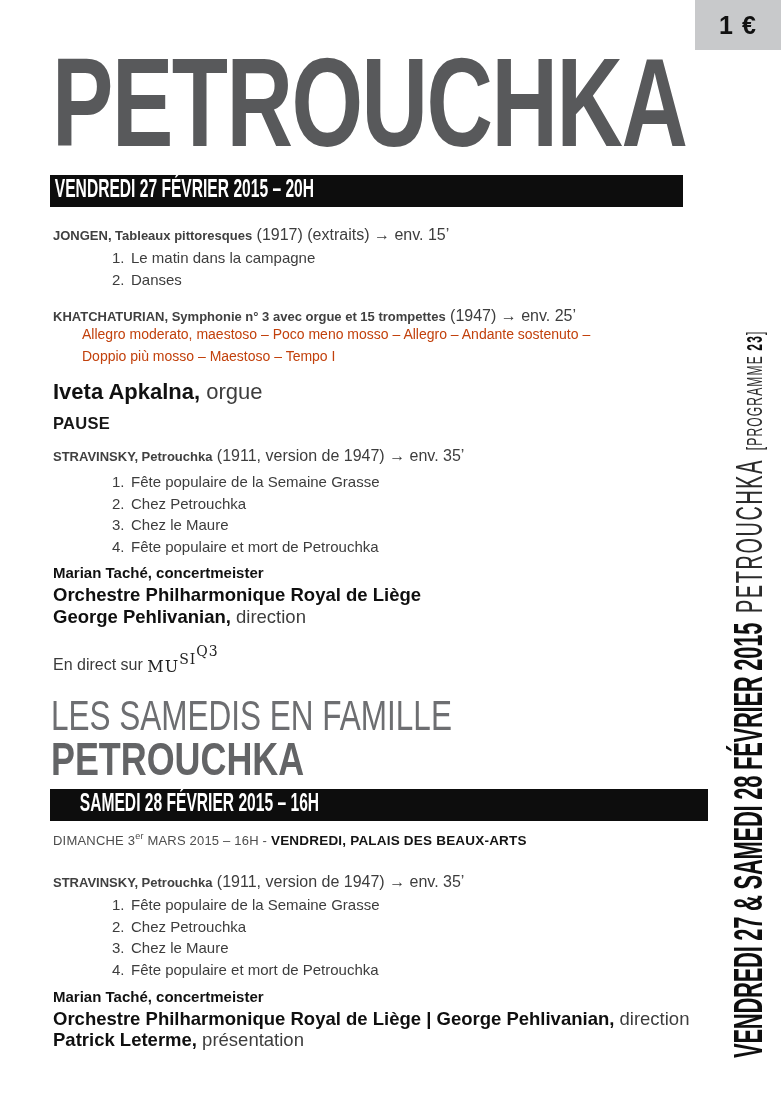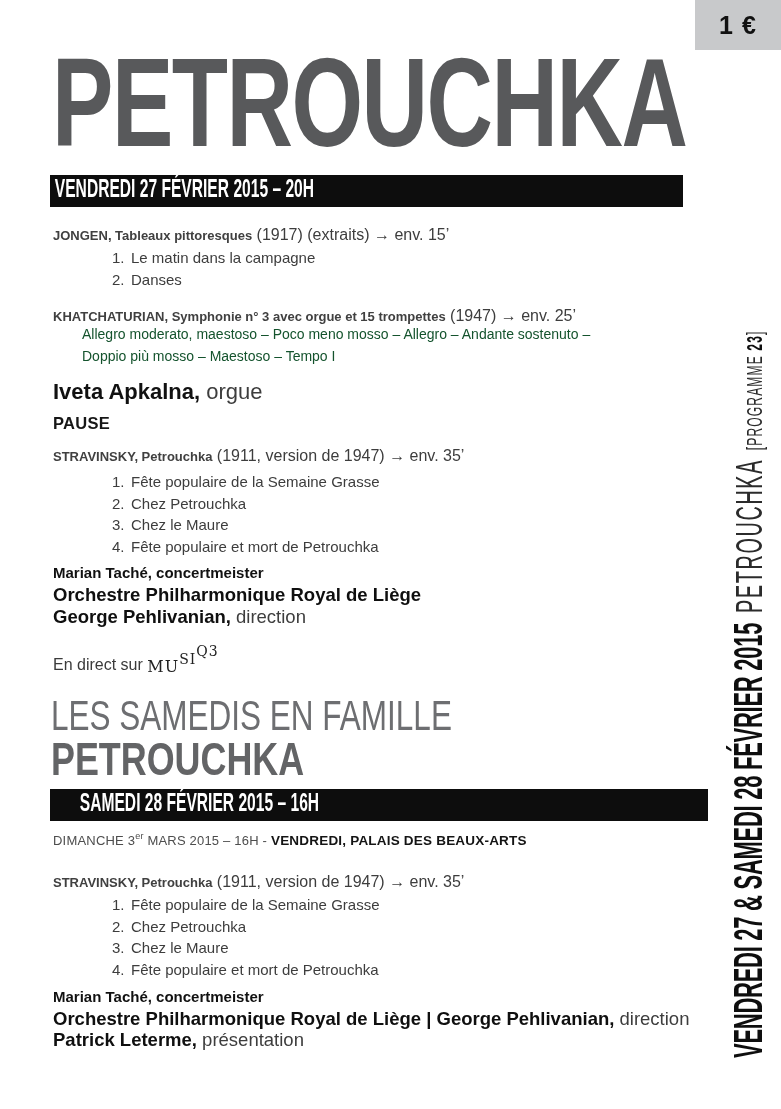--- a/index.html
+++ b/index.html
@@ -52,21 +52,21 @@
   
   .mvlist{
     position:absolute;left:70px;font-size:15px;line-height:21.5px;color:#3d3d3d;margin-left:42px;
   }
   .mvlist .num{display:inline-block;width:19px;}
   .mvlist-1{top:247px;}
   .mvlist-2{top:471px;}
   .mvlist-3{top:894px;}
   
   .tempi{
-    position:absolute;left:82px;top:323px;font-size:14px;line-height:22px;color:#14532d;
+    position:absolute;left:82px;top:323px;font-size:14px;line-height:22px;color:#c2410c;
   }
   
   .soloist{
     position:absolute;left:53px;top:369px;font-size:22px;color:#3d3d3d;margin-top:10px;
   }
   .soloist b{color:#111;}
   
   .credit-small{
     position:absolute;left:53px;font-size:15px;font-weight:bold;color:#111;
   }

